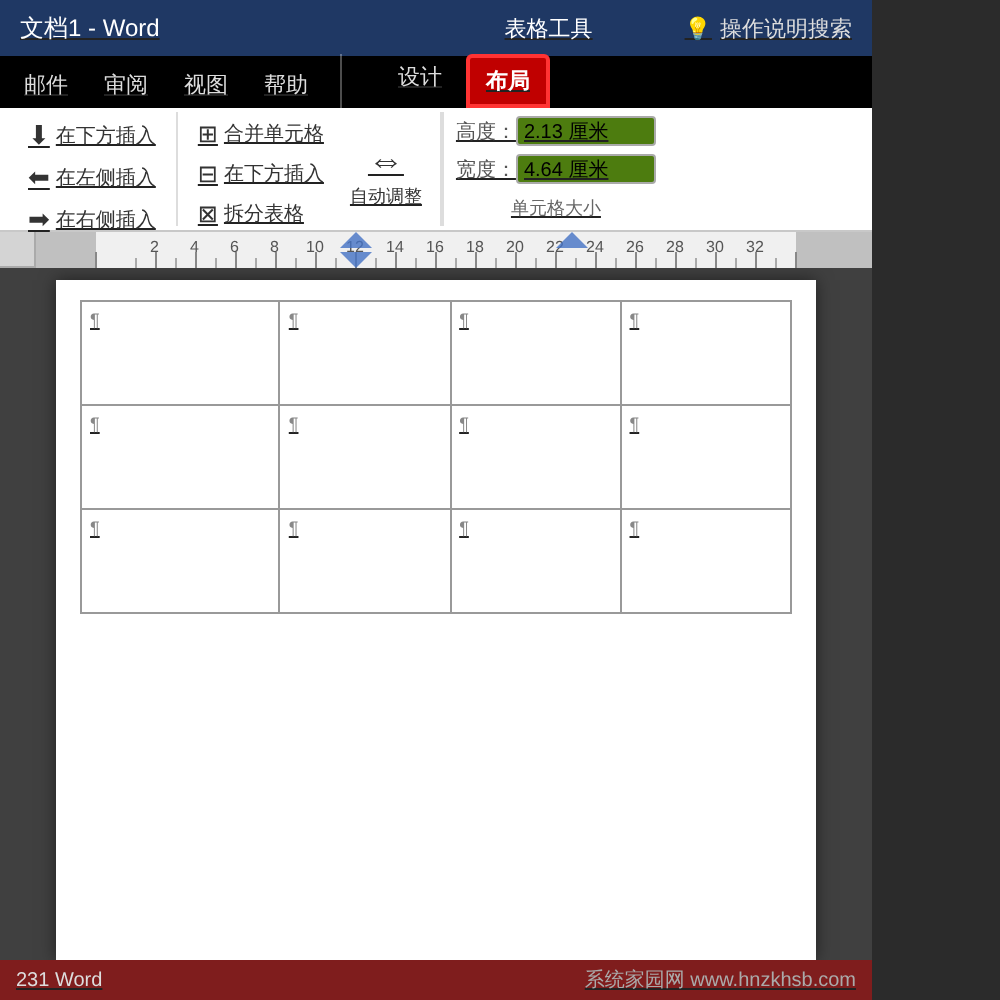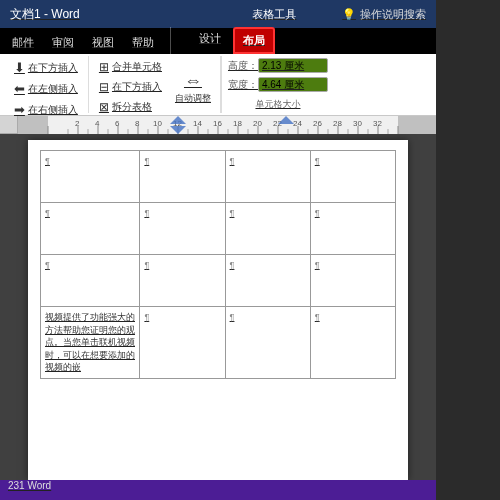--- a/index.html
+++ b/index.html
@@ -201,26 +201,26 @@
     }
 
     
     .para-mark {
       color: #888;
       font-size: 9px;
     }
 
     
     .status-bar {
-      background: #4c1d95;
+      background: #7f1d1d;
       color: #ddd;
       height: 20px;
       display: flex;
-      align-items: flex-start;
-      padding: 0 8px;
+      align-items: center;
+      padding: 10px 8px;
       font-size: 10px;
       gap: 10px;
     }
     .status-bar .watermark {
       margin-left: auto;
       font-size: 10px;
       color: #aaa;
     }
 
     
@@ -441,28 +441,23 @@
             <td><span class="para-mark">¶</span></td>
             <td><span class="para-mark">¶</span></td>
             <td><span class="para-mark">¶</span></td>
           </tr>
           <tr>
             <td><span class="para-mark">¶</span></td>
             <td><span class="para-mark">¶</span></td>
             <td><span class="para-mark">¶</span></td>
             <td><span class="para-mark">¶</span></td>
           </tr>
-          <tr>
-            <td class="text-cell">视频提供了功能强大的方法帮助您证明您的观点。当您单击联机视频时，可以在想要添加的视频的嵌</td>
-            <td><span class="para-mark">¶</span></td>
-            <td><span class="para-mark">¶</span></td>
-            <td><span class="para-mark">¶</span></td>
-          </tr>
         </tbody>
       </table>
     </div>
   </div>
 
   <div class="status-bar">
     <span>231 Word</span>
+    <span class="watermark">系统家园网 www.hnzkhsb.com</span>
   </div>
 
 </div>
 
 </body></html>

